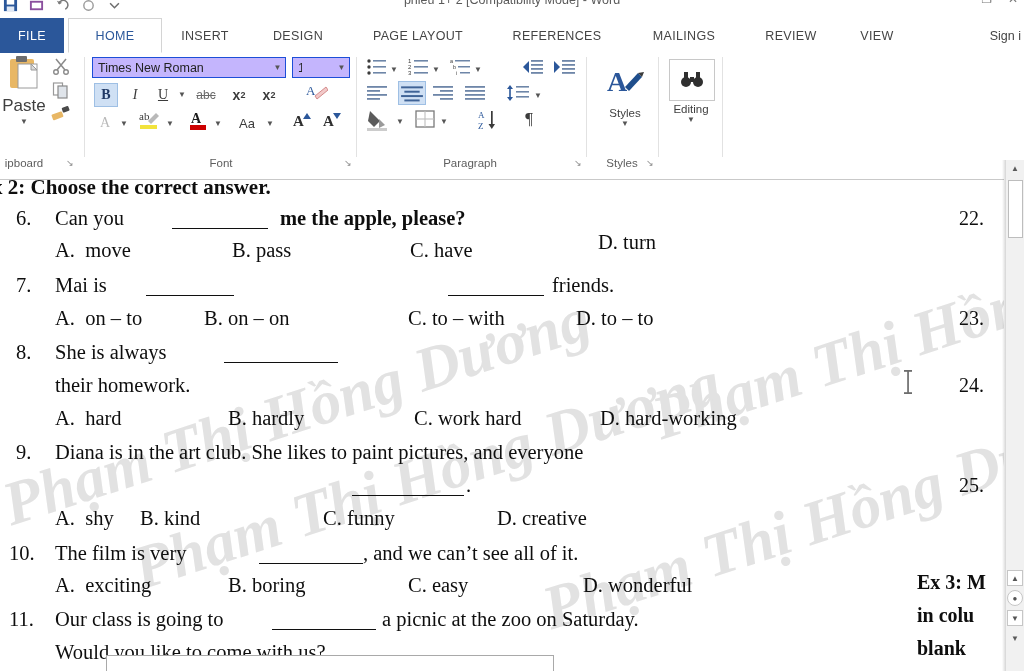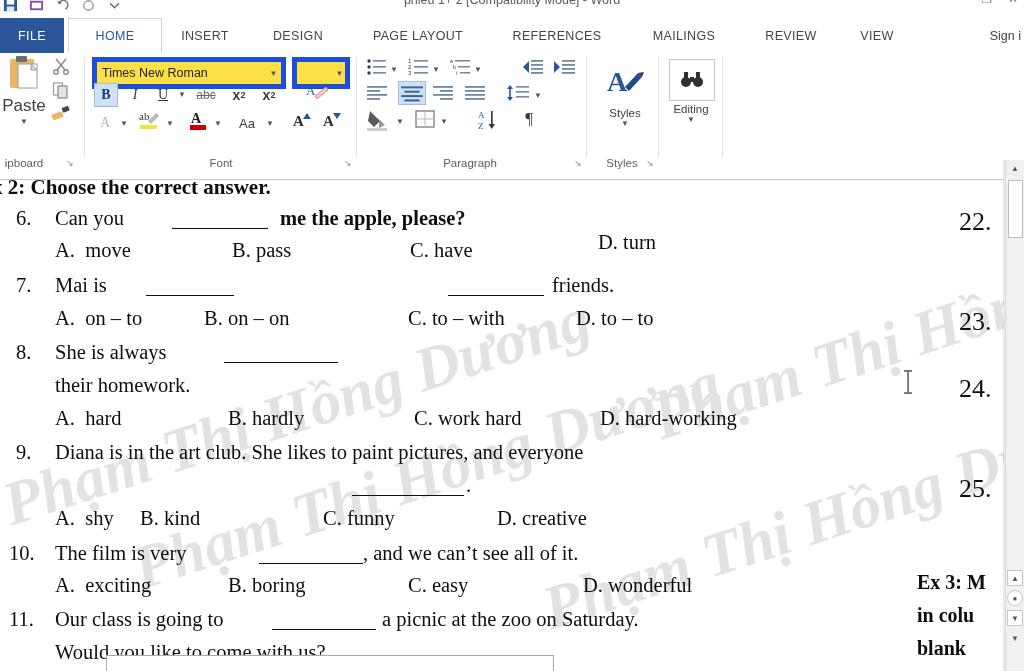--- a/index.html
+++ b/index.html
@@ -158,23 +158,23 @@
   }
   .mini-btn {
     position: absolute;
     width: 22px; height: 22px;
     display: flex; align-items: center; justify-content: center;
   }
 
   
   .combo {
     position: absolute;
-    border: 5px solid #1d4ed8;
-    background: #fde047;
-    height: 32px;
+    border: 1px solid #1d4ed8;
+    background: #c4b5fd;
+    height: 21px;
     display: flex;
     align-items: center;
     box-sizing: border-box;
   }
   .combo-val {
     flex: 1;
     font-size: 12.5px;
     color: #222;
     padding-left: 5px;
     white-space: nowrap;
@@ -284,21 +284,21 @@
     font-size: 20.5px;
   }
   .blank {
     display: inline-block;
     border-bottom: 1.6px solid #101010;
     vertical-align: baseline;
   }
   .rnum {
     position: absolute;
     font-family: "Liberation Serif", serif;
-    font-size: 26px;
+    font-size: 20px;
     color: #0e0e0e;
     z-index: 2;
   }
   .rbold {
     position: absolute;
     font-family: "Liberation Serif", serif;
     font-size: 20px;
     font-weight: 700;
     color: #0e0e0e;
     white-space: nowrap;

